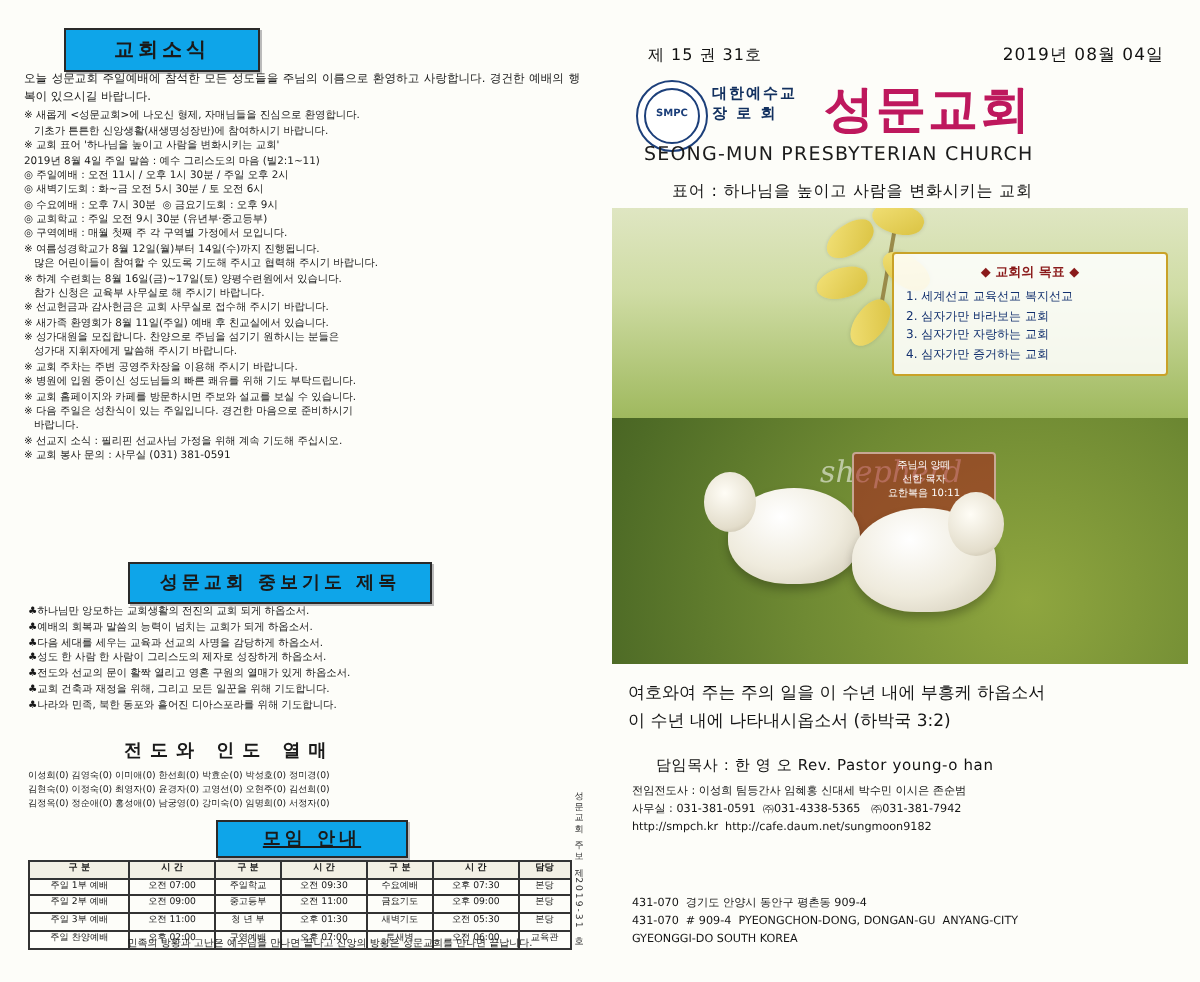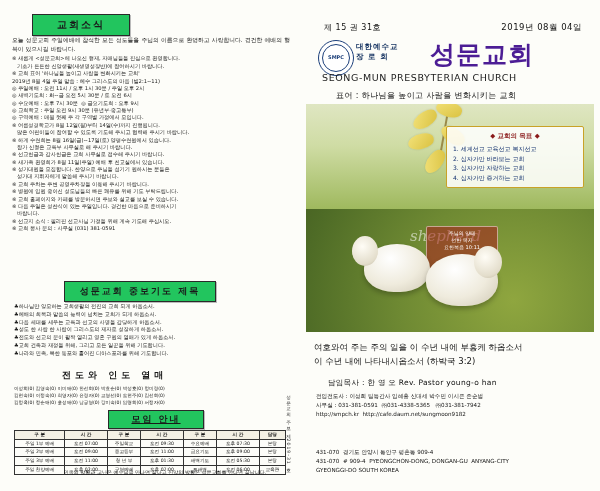--- a/index.html
+++ b/index.html
@@ -14,21 +14,21 @@
     position:absolute;inset:0;
     background:#fdfdf9;
   }
   
   .left-col{
     position:absolute;left:10px;top:14px;width:282px;height:464px;
   }
   .panel-title{
     display:inline-block;
     border:1px solid #2a2a2a;
-    background:#22c55e;
+    background:#0ea5e9;
     font-weight:bold;
     letter-spacing:2px;
     text-align:center;
     box-shadow:1px 1px 0 #bbb;
   }
   .news-title{
     position:absolute;left:22px;top:0;width:96px;
     font-size:10px;padding:3px 0 3px 0;color:#1a1a1a;
   }
   .news-body{
@@ -104,22 +104,22 @@
     width:26px;height:26px;border-radius:50%;border:0.8px solid #1c3f7a;
     display:flex;align-items:center;justify-content:center;
     font-size:5px;color:#1c3f7a;text-align:center;line-height:1.1;
     font-weight:bold;
   }
   .denom{
     position:absolute;left:56px;top:42px;font-size:7.5px;line-height:1.35;
     color:#12305f;font-weight:bold;letter-spacing:1px;
   }
   .church-name{
-    position:absolute;left:130px;top:38px;
-    font-size:25px;font-weight:bold;color:#4c1d95;letter-spacing:1px;font-family:Liberation Mono, monospace;
+    position:absolute;left:112px;top:38px;
+    font-size:25px;font-weight:bold;color:#be185d;letter-spacing:1px;font-family:Liberation Mono, monospace;
   }
   .church-en{
     position:absolute;left:22px;top:72px;
     font-size:9.5px;font-weight:normal;color:#1b1b1b;letter-spacing:0.6px;
   }
   .motto{
     position:absolute;left:36px;top:90px;
     font-size:8px;color:#111;letter-spacing:0.4px;
   }
   

